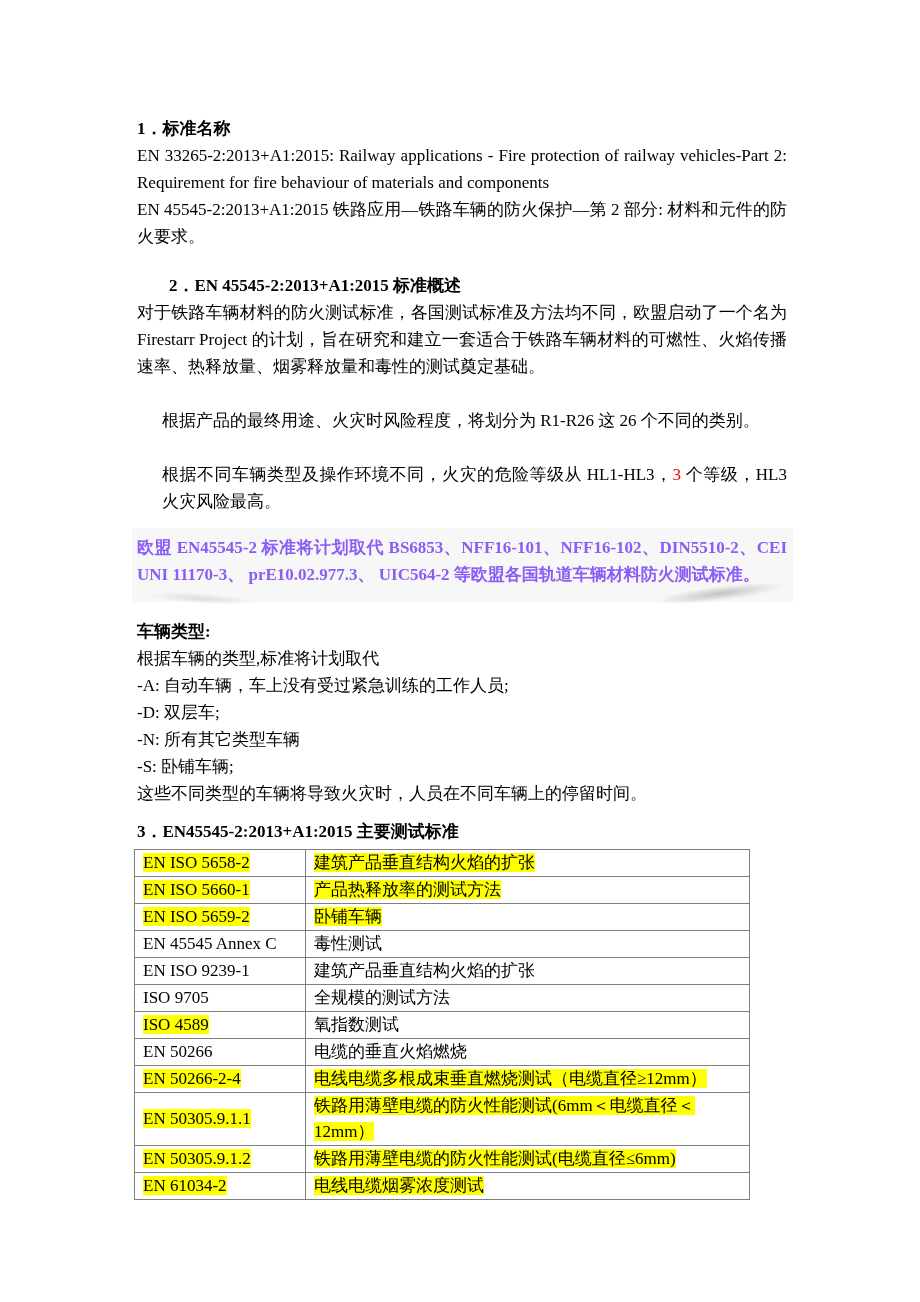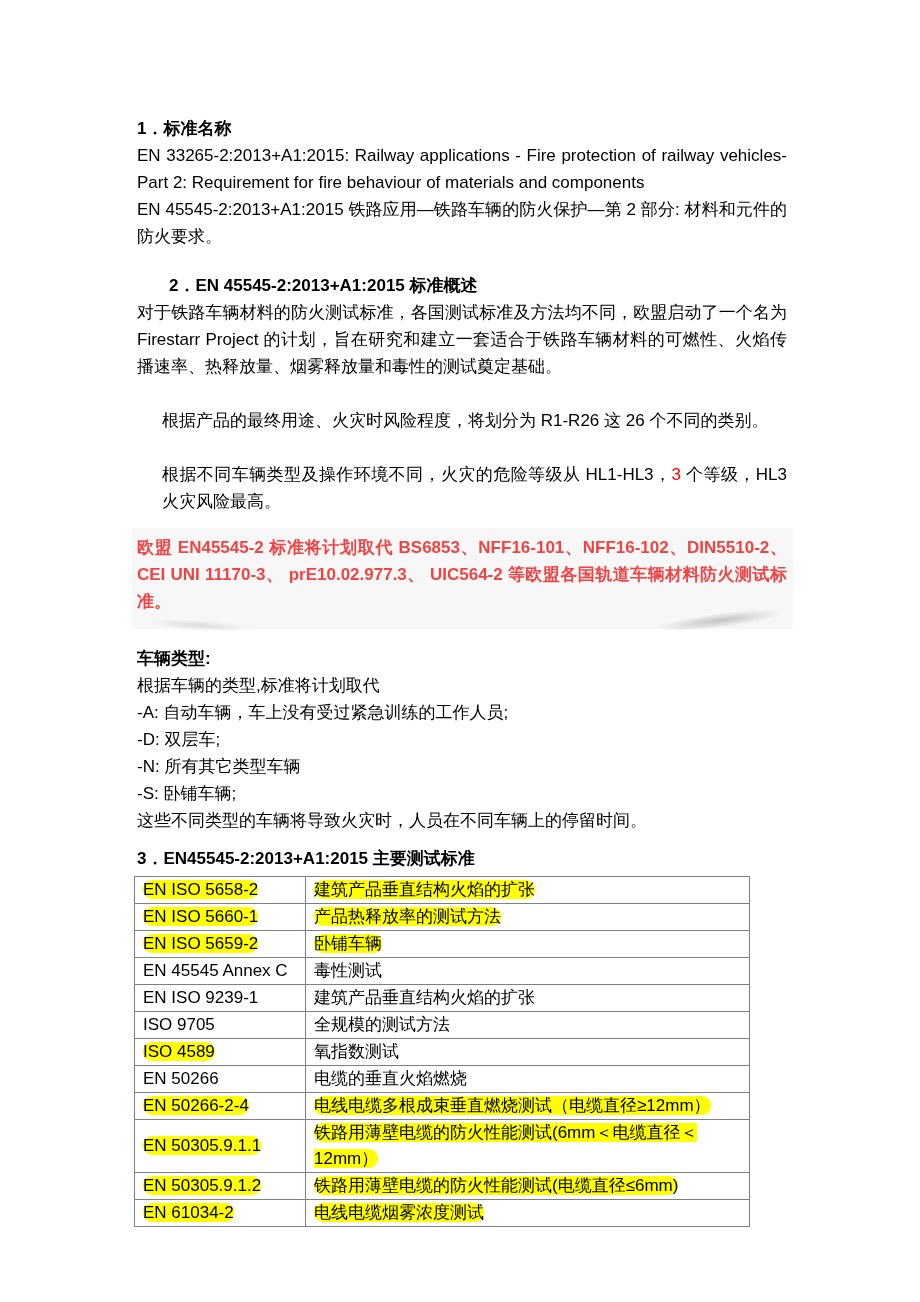--- a/index.html
+++ b/index.html
@@ -2,34 +2,34 @@
 <html style="--hl: #ffff00; --red: #ff0000; --border: #7f7f7f; --noteBg: #f7f7f7;"><head>
 <meta charset="utf-8">
 <style>
   html,body{margin:0;padding:0;}
   body{
     width:920px;height:1302px;background:#ffffff;
     font-family:"Liberation Sans","DejaVu Sans",sans-serif;
     font-size:17px;line-height:27px;color:#000;
     -webkit-font-smoothing:antialiased;
   }
-  .page{padding:115px 133px 0 137px;width:650px;}
+  .page{padding:115px 133px 0 137px;width:650px;font-family:Liberation Serif, serif;}
   h2{margin:0;font-size:17px;line-height:27px;font-weight:bold;}
   p{margin:0;}
   .just{text-align:justify;}
   .gap{margin-top:27px;margin-left:25px;}
   .mt-s2{margin-top:22px;margin-left:32px;}
   .mt-veh{margin-top:16px;}
   .mt-s3{margin-top:11px;}
   .red{color:var(--red,#ff0000);}
   .note{
     position:relative;margin:13px -6px 0 -5px;
     padding:6px 6px 14px 5px;
     background:var(--noteBg,#f7f7f7);
-    font-weight:bold;color:#ef4444;
+    font-weight:bold;color:#8b5cf6;
   }
   .smudge{position:absolute;pointer-events:none;}
   .smudge.s1{
     right:8px;bottom:1px;width:130px;height:15px;border-radius:50%;
     background:radial-gradient(ellipse at center, rgba(110,110,110,0.38), rgba(110,110,110,0) 70%);
     transform:rotate(-7deg);
   }
   .smudge.s2{
     left:14px;bottom:-2px;width:110px;height:11px;border-radius:50%;
     background:radial-gradient(ellipse at center, rgba(130,130,130,0.22), rgba(130,130,130,0) 70%);
@@ -38,21 +38,21 @@
   .std-table{
     border-collapse:collapse;width:616px;margin-top:4px;margin-left:-3px;
     table-layout:fixed;
   }
   .std-table col.c1{width:171px;}
   .std-table td{
     border:1px solid var(--border,#7f7f7f);
     padding:0 6px 0 8px;line-height:26px;vertical-align:middle;
     overflow:hidden;
   }
-  .hl{background:var(--hl,#ffff00);border-radius:9px;}
+  .hl{background:var(--hl,#ffff00);}
 </style>
 </head>
 <body>
 
 <div class="page">
 
   <h2>1．标准名称</h2>
   <p class="just">EN 33265-2:2013+A1:2015: Railway applications - Fire protection of railway vehicles-Part 2: Requirement for fire behaviour of materials and components</p>
   <p class="just">EN 45545-2:2013+A1:2015  铁路应用—铁路车辆的防火保护—第 2 部分: 材料和元件的防火要求。</p>
 

